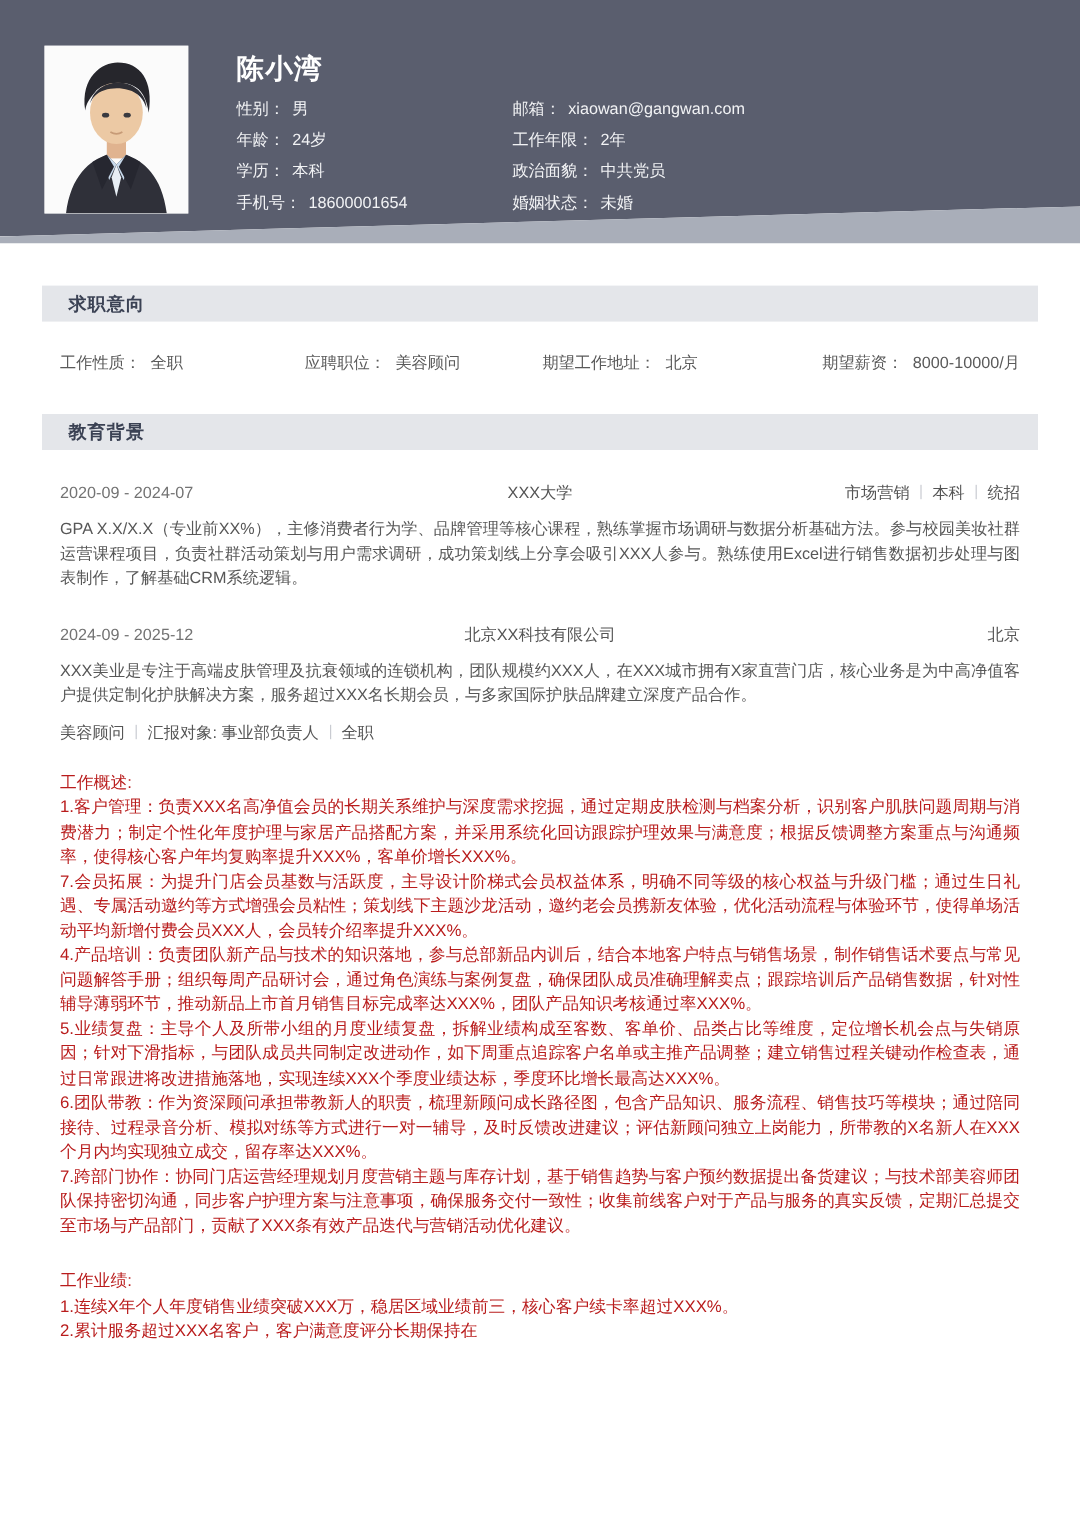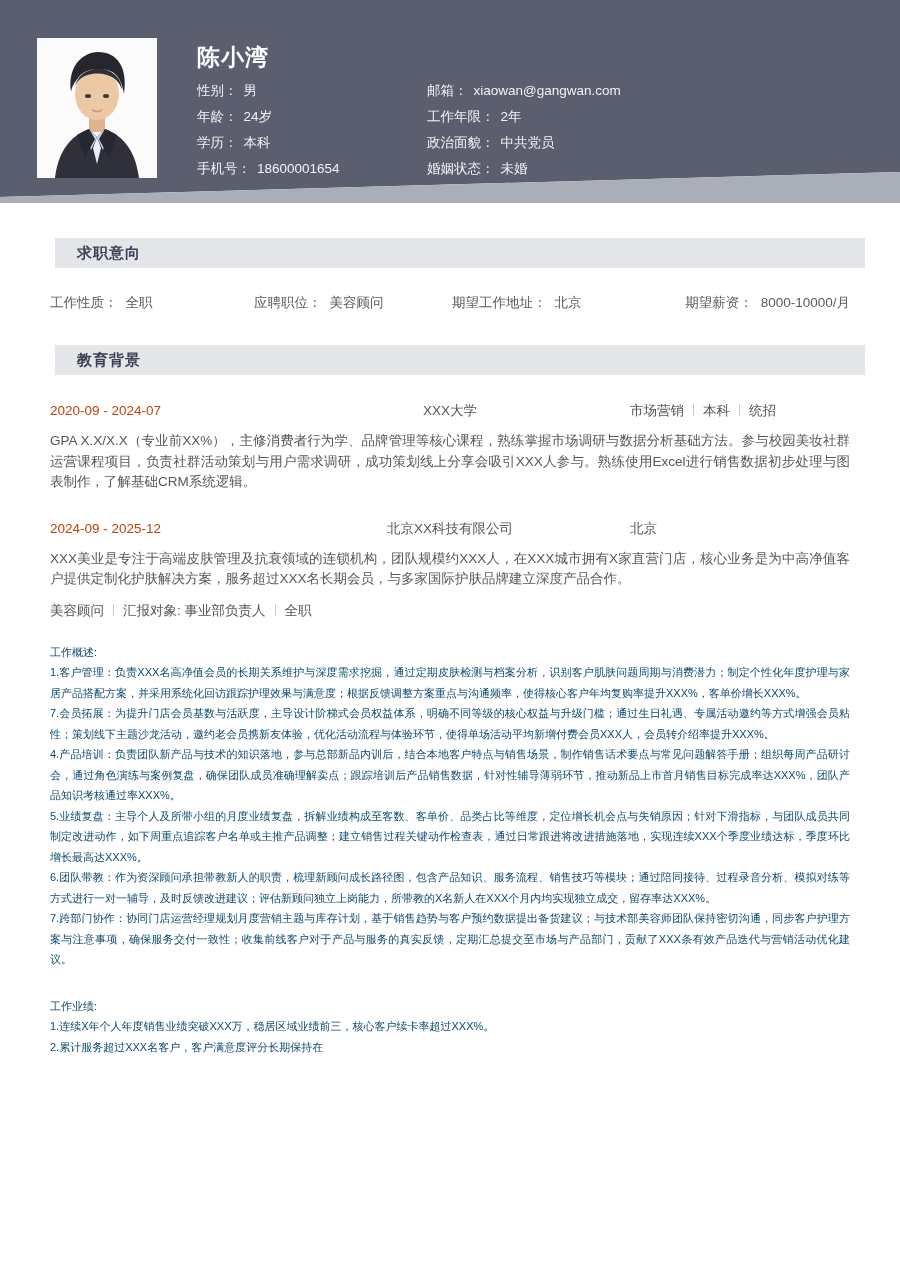--- a/index.html
+++ b/index.html
@@ -37,56 +37,56 @@
     display:grid; grid-template-columns:230px 1fr; grid-column-gap:0;
     grid-row-gap:12px;
   }
   .h-info .pair { color:#f2f3f5; font-size:13.5px; line-height:14px; white-space:nowrap; }
   .h-info .pair .val { margin-left:6px; }
 
   
   .content { padding:0 35px; }
   .sec-bar {
     height:30px; background:#e4e6ea; border-radius:0;
-    display:flex; align-items:center; padding-left:22px;margin-left:20px;
+    display:flex; align-items:center; padding-left:22px;
   }
   .sec-bar .sec-title { font-size:15px; font-weight:bold; color:#3b4254; letter-spacing:1px; }
   .sec-intention { margin-top:28px; }
   .sec-education { margin-top:33px; }
   .sec-work { margin-top:26px; }
 
   .inner { padding:0 15px; }
 
   
   .int-row { display:flex; margin-top:26px; font-size:13.5px; color:#5a5a5a; }
   .int-col1 { width:204px; }
   .int-col2 { width:198px; }
   .int-col3 { width:220px; }
   .int-col4 { flex:1; text-align:right; }
   .int-row .val { margin-left:8px; }
   .int-row2 { margin-top:22px; }
 
   
   .meta-row { display:flex; align-items:baseline; margin-top:27px; font-size:13.5px; color:#555; }
-  .meta-left { width:220px; color:#c2410c; }
+  .meta-left { width:220px; color:#737373; }
   .meta-center { flex:1; text-align:center; }
-  .meta-right { width:220px; text-align:left; }
+  .meta-right { width:220px; text-align:right; }
 
   .divider {
     display:inline-block; width:1px; height:12px; background:#c9cbd1;
     margin:0 9px; vertical-align:-1px;
   }
 
   .para {
     margin-top:11px; font-size:13.5px; color:#575757; line-height:20.5px;
     text-align:justify;
   }
   .tag-row { margin-top:10px; font-size:13.5px; color:#555; line-height:22px; }
 
-  .job-block { font-size:11px; color:#0c4a6e; line-height:20.5px; text-align:justify; }
+  .job-block { font-size:14px; color:#b91c1c; line-height:20.5px; text-align:justify; }
   .job-heading { margin-top:20px; }
   .ach-heading { margin-top:26px; }
 </style>
 </head>
 <body>
 
 <div class="page">
 
   <div class="header">
     <div class="header-bg"></div>

